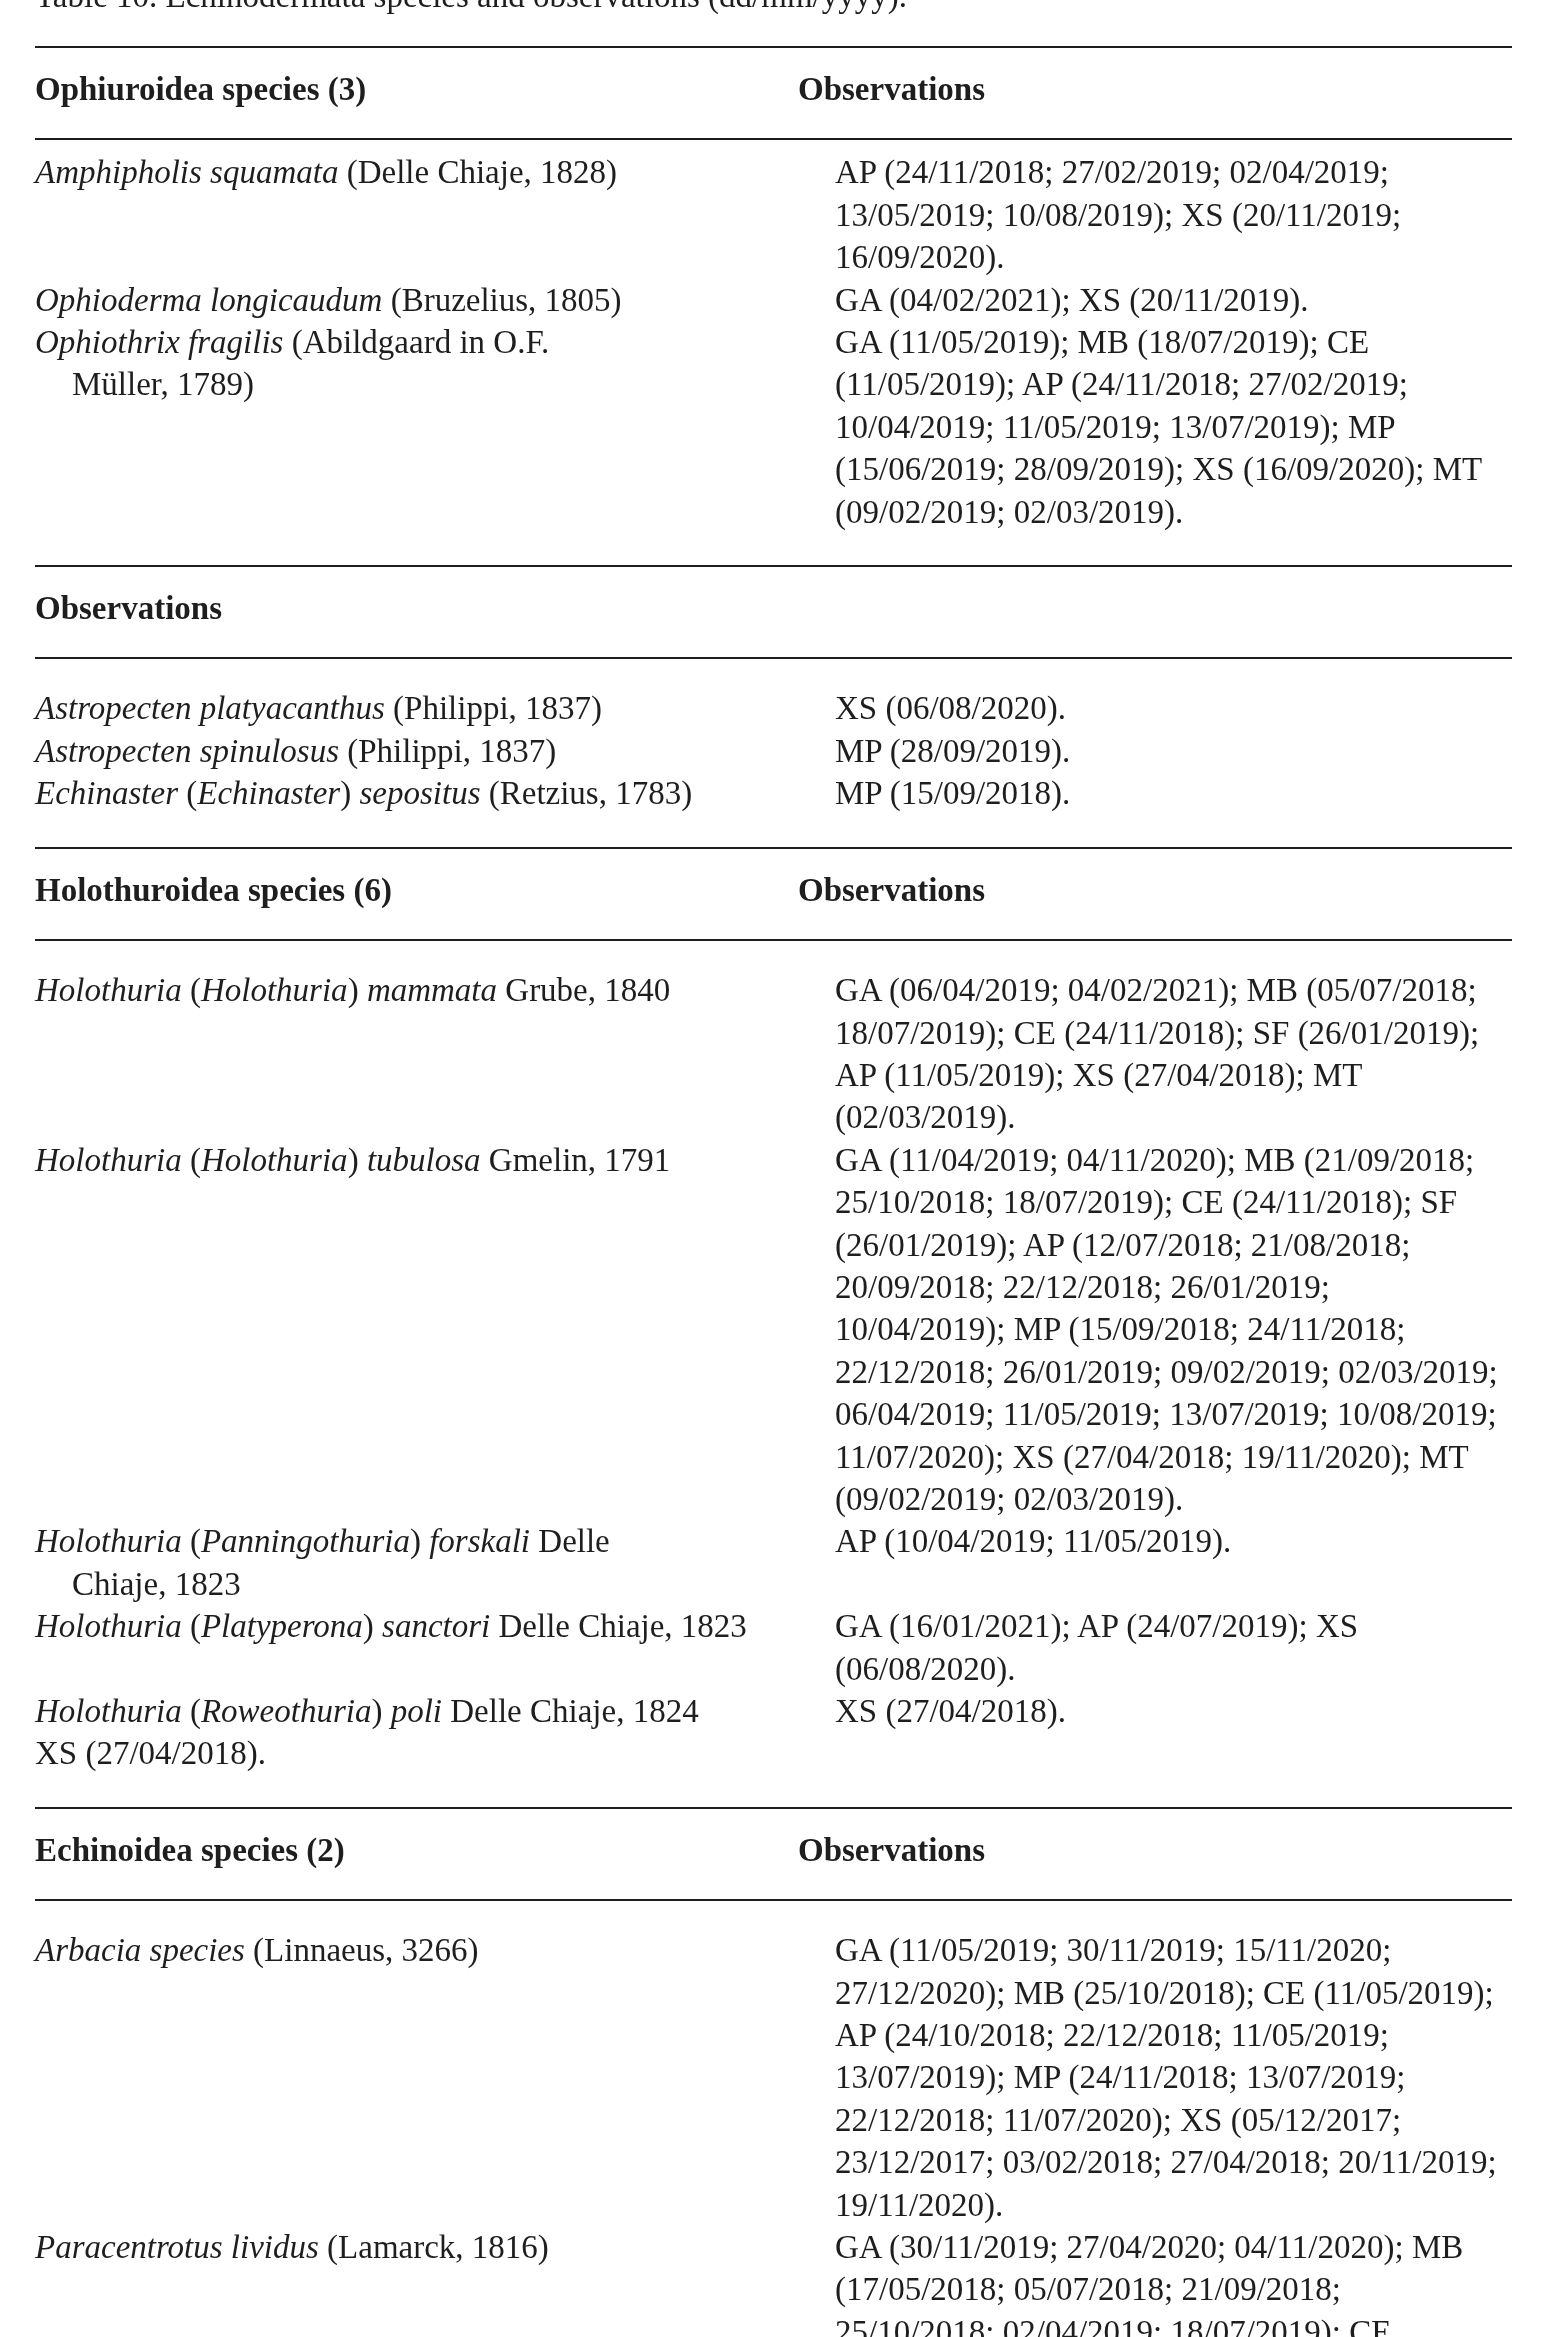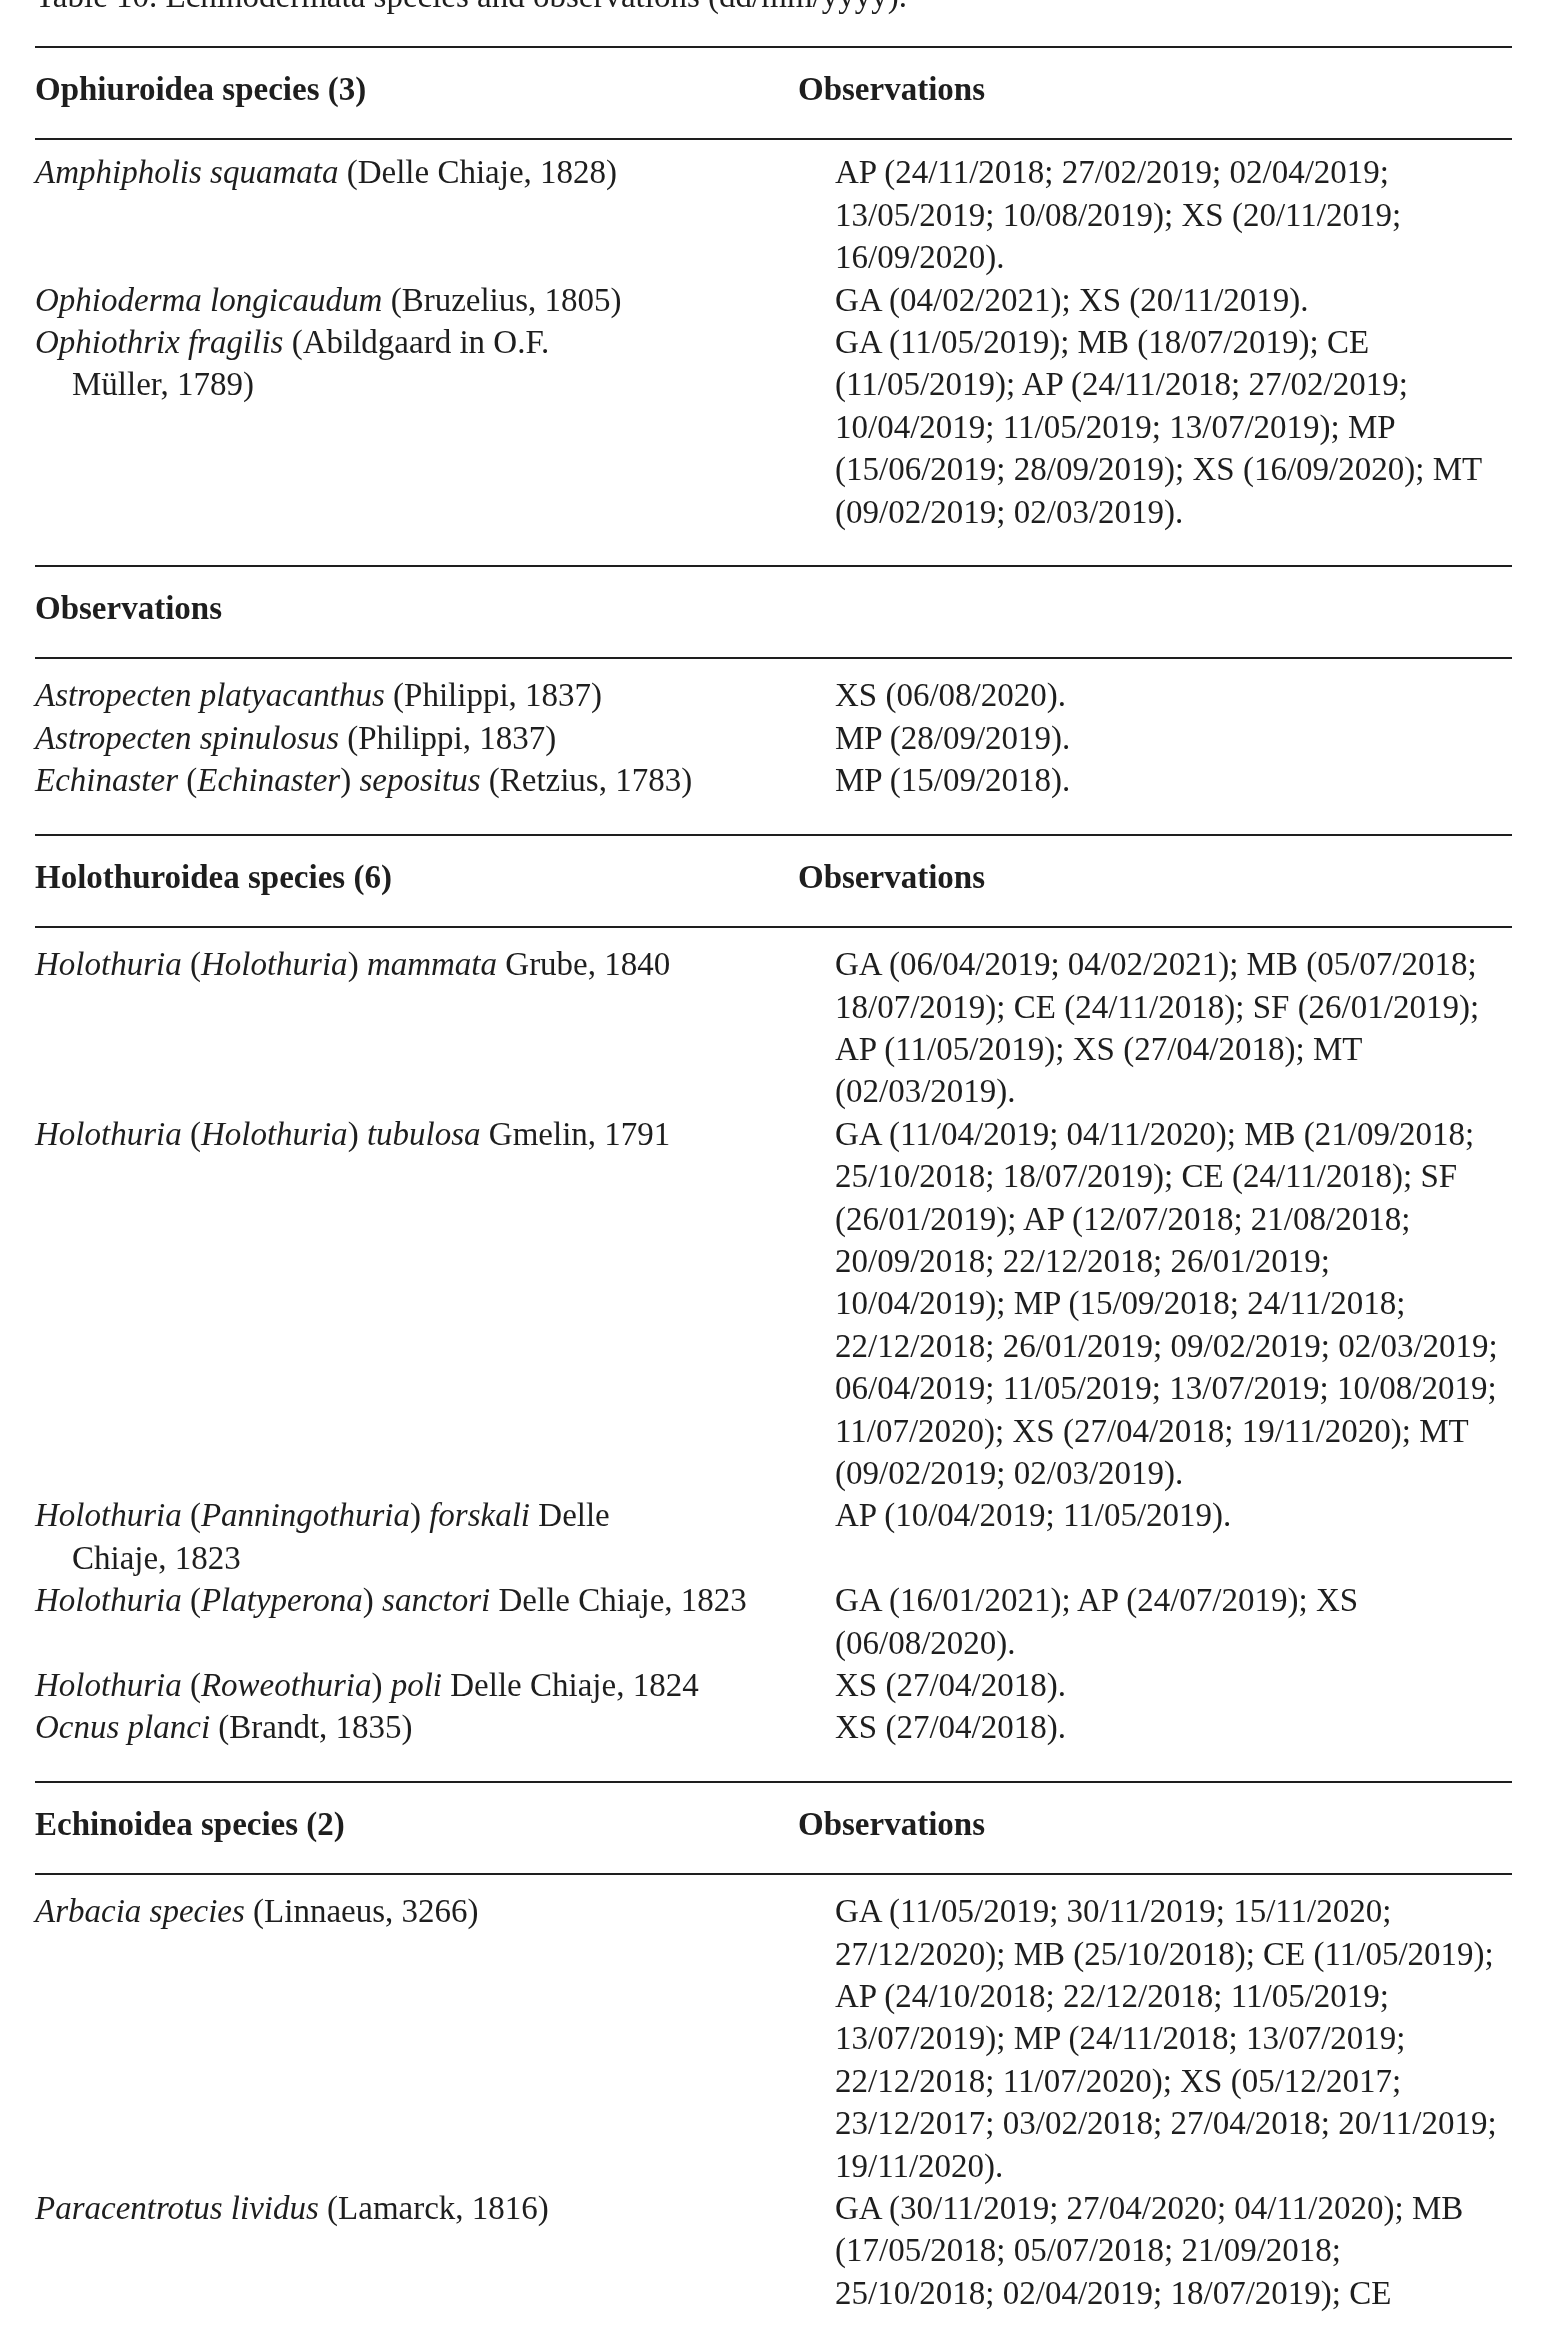--- a/index.html
+++ b/index.html
@@ -13,21 +13,21 @@
     font-size: 33px; line-height: 40px; white-space: nowrap;
   }
   .table {
     position: absolute; left: 35px; top: 46px; width: 1477px;
   }
   .rule { height: 2px; background: #1e1e1e; }
   .row { display: flex; font-size: 33px; line-height: 42.4px; }
   .c1 { width: 763px; flex: 0 0 763px; }
   .c2 { flex: 1 1 auto; }
   .head-row { padding-top: 20px; padding-bottom: 28px; font-weight: bold; }
-  .body { padding-top: 15px; padding-bottom: 32px; }
+  .body { padding-top: 28px; padding-bottom: 32px; }
   .body.first { padding-top: 11px; }
   .sp { padding-left: 37px; text-indent: -37px; }
   .sp i { font-style: italic; }
   .obs { padding-right: 4px; }
 </style>
 </head>
 <body>
 
 <div class="caption">Table 10. Echinodermata species and observations (dd/mm/yyyy).</div>
 
@@ -95,21 +95,20 @@
     </div>
     <div class="row">
       <div class="c1 sp" style="white-space:nowrap"><i>Holothuria</i><span> (</span><i>Platyperona</i><span>) </span><i>sanctori</i><span> Delle Chiaje, 1823</span></div>
       <div class="c2 obs">GA (16/01/2021); AP (24/07/2019); XS (06/08/2020).</div>
     </div>
     <div class="row">
       <div class="c1 sp" style="white-space:nowrap"><i>Holothuria</i><span> (</span><i>Roweothuria</i><span>) </span><i>poli</i><span> Delle Chiaje, 1824</span></div>
       <div class="c2 obs">XS (27/04/2018).</div>
     </div>
     <div class="row">
-      <div class="c1 sp"><i>Ocnus planci</i><span> (Brandt, 1835)</span></div>
       <div class="c2 obs">XS (27/04/2018).</div>
     </div>
   </div>
 
   <div class="rule"></div>
   <div class="row head-row">
     <div class="c1">Echinoidea species (2)</div>
     <div class="c2">Observations</div>
   </div>
   <div class="rule"></div>

